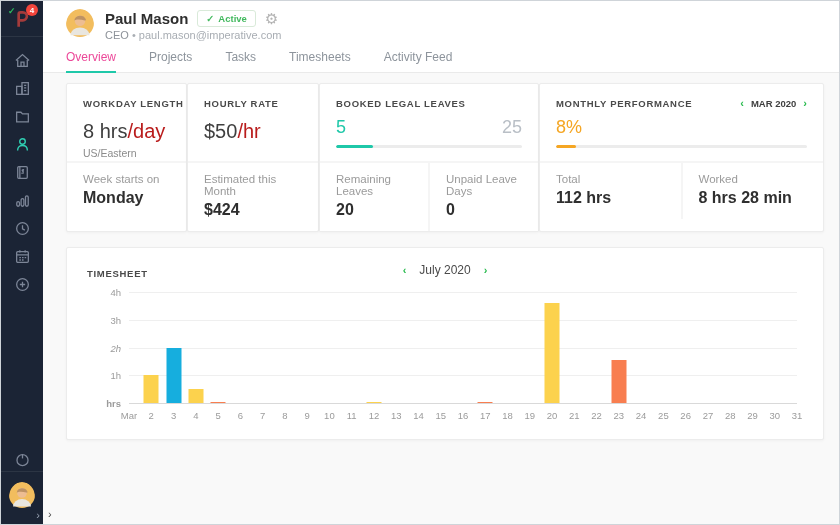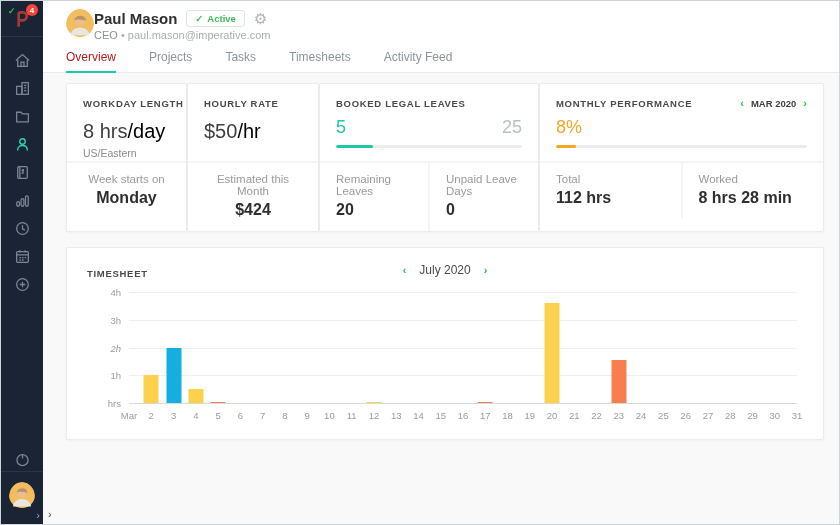--- a/index.html
+++ b/index.html
@@ -25,50 +25,50 @@
   .sidebar-bottom { margin-top:auto; width:100%; display:flex; flex-direction:column; align-items:center; }
   .power-wrap { padding:10px 0 12px; }
   .avatar-slot { width:100%; border-top:1px solid rgba(255,255,255,.08);
                  display:flex; justify-content:center; padding:10px 0 12px; }
   .avatar { border-radius:50%; overflow:hidden; display:block; }
   .chev-in  { position:absolute; bottom:3px; right:3px; color:#97a0b0; font-size:11px; line-height:1; cursor:pointer; }
   .chev-out { position:absolute; bottom:4px; left:47px; color:#4a4a4a; font-size:11px; line-height:1; cursor:pointer; }
 
   
   .main { flex:1; display:flex; flex-direction:column; background:#fff; }
-  .top-header { display:flex; align-items:center; gap:0; padding:8px 16px 5px 23px; background:#fff; }
+  .top-header { display:flex; align-items:center; gap:11px; padding:8px 16px 5px 23px; background:#fff; }
   .id-block { display:flex; flex-direction:column; gap:2px; }
   .id-row1 { display:flex; align-items:center; gap:9px; }
   .person-name { font-size:15px; font-weight:bold; color:#2e2e2e; }
   .status-badge { display:inline-flex; align-items:center; gap:4px; border:1px solid #d9ead9;
                   border-radius:3px; padding:2px 8px; font-size:9.5px; font-weight:bold;
                   color:#42b95e; background:#fff; cursor:pointer; }
   .gear { color:#b3b3b3; font-size:15px; cursor:pointer; line-height:1; }
   .id-row2 { font-size:11px; color:#a8adb3; }
   .id-row2 .role { color:#8d9299; }
 
   .tabbar { display:flex; padding-left:23px; border-bottom:1px solid #eaeaea; background:#fff; }
   .tab { font-size:12px; color:#8d949c; padding:4px 0 8px; margin-right:33px; cursor:pointer; position:relative; }
-  .tab.active { color:#b91c1c; }
+  .tab.active { color:#ec4899; }
   .tab.active::after { content:""; position:absolute; left:0; right:0; bottom:-1px; height:2px; background:#1fc8a9; }
 
   .content { flex:1; background:#f9f9f9; padding:10px 15px 0 23px; }
 
   
   .cards-row { display:flex; gap:0; }
   .card { background:#fff; border:1px solid #ececec; border-radius:2px;
           box-shadow:0 1px 3px rgba(0,0,0,.04); display:flex; flex-direction:column; }
   .card.c1 { width:121px; } .card.c2 { width:132px; } .card.c3 { width:220px; } .card.c4 { flex:1; }
   .card-main { padding:14px 16px 10px; height:77px; }
   .card-title-row { display:flex; align-items:center; justify-content:space-between; }
   .card-title { font-size:9.5px; font-weight:bold; letter-spacing:.7px; color:#4a4a4a; white-space:nowrap; }
   .big-row { margin-top:11px; font-size:20px; color:#3f3f3f; display:flex; align-items:baseline; }
-  .big-unit { color:#000000; }
+  .big-unit { color:#b91c1c; }
   .tz { font-size:10.5px; color:#8b8b8b; margin-top:4px; }
-  .card-footer { border-top:2px solid #f5f5f5; padding:10px 16px 12px;text-align:center; }
+  .card-footer { border-top:2px solid #f5f5f5; padding:10px 16px 12px; }
   .f-label { font-size:11.5px; color:#9b9b9b; }
   .f-value { font-size:16px; font-weight:bold; color:#2f2f2f; margin-top:4px; }
   .split-footer { border-top:2px solid #f5f5f5; display:grid; grid-template-columns:1fr 1fr;
                   column-gap:2px; background:#f5f5f5; }
   .split-cell { background:#fff; padding:10px 16px 12px; }
   .range-row { display:flex; justify-content:space-between; align-items:baseline; margin-top:8px; }
   .range-used { font-size:18px; color:#1fc8a9; }
   .range-total { font-size:18px; color:#b9bfc6; }
   .pct { font-size:18px; color:#f5a623; margin-top:8px; }
   .pbar { height:3px; background:#ececec; border-radius:2px; margin-top:7px; overflow:hidden; }
@@ -316,21 +316,21 @@
           <span class="ts-title">TIMESHEET</span>
           <span class="ts-nav">
             <span class="nav-chev">‹</span>
             <span>July 2020</span>
             <span class="nav-chev">›</span>
           </span>
         </div>
         <div class="chart">
           <div class="plot">
               <div class="gridline base" style="bottom: 0%;"></div>
-              <span class="ylabel" style="bottom: calc(0% - 5px);">hrs</span>
+              <span class="ylabel" style="bottom: calc(0% - 5px); font-weight: bold;">hrs</span>
               <div class="gridline" style="bottom: 25%;"></div>
               <span class="ylabel" style="bottom: calc(25% - 5px);">1h</span>
               <div class="gridline" style="bottom: 50%;"></div>
               <span class="ylabel" style="bottom: calc(50% - 5px); font-style: italic;">2h</span>
               <div class="gridline" style="bottom: 75%;"></div>
               <span class="ylabel" style="bottom: calc(75% - 5px);">3h</span>
               <div class="gridline" style="bottom: 100%;"></div>
               <span class="ylabel" style="bottom: calc(100% - 5px);">4h</span>
               <span class="xlabel" style="left: 0%;">Mar</span>
               <span class="xlabel" style="left: 3.33333%;">2</span>

